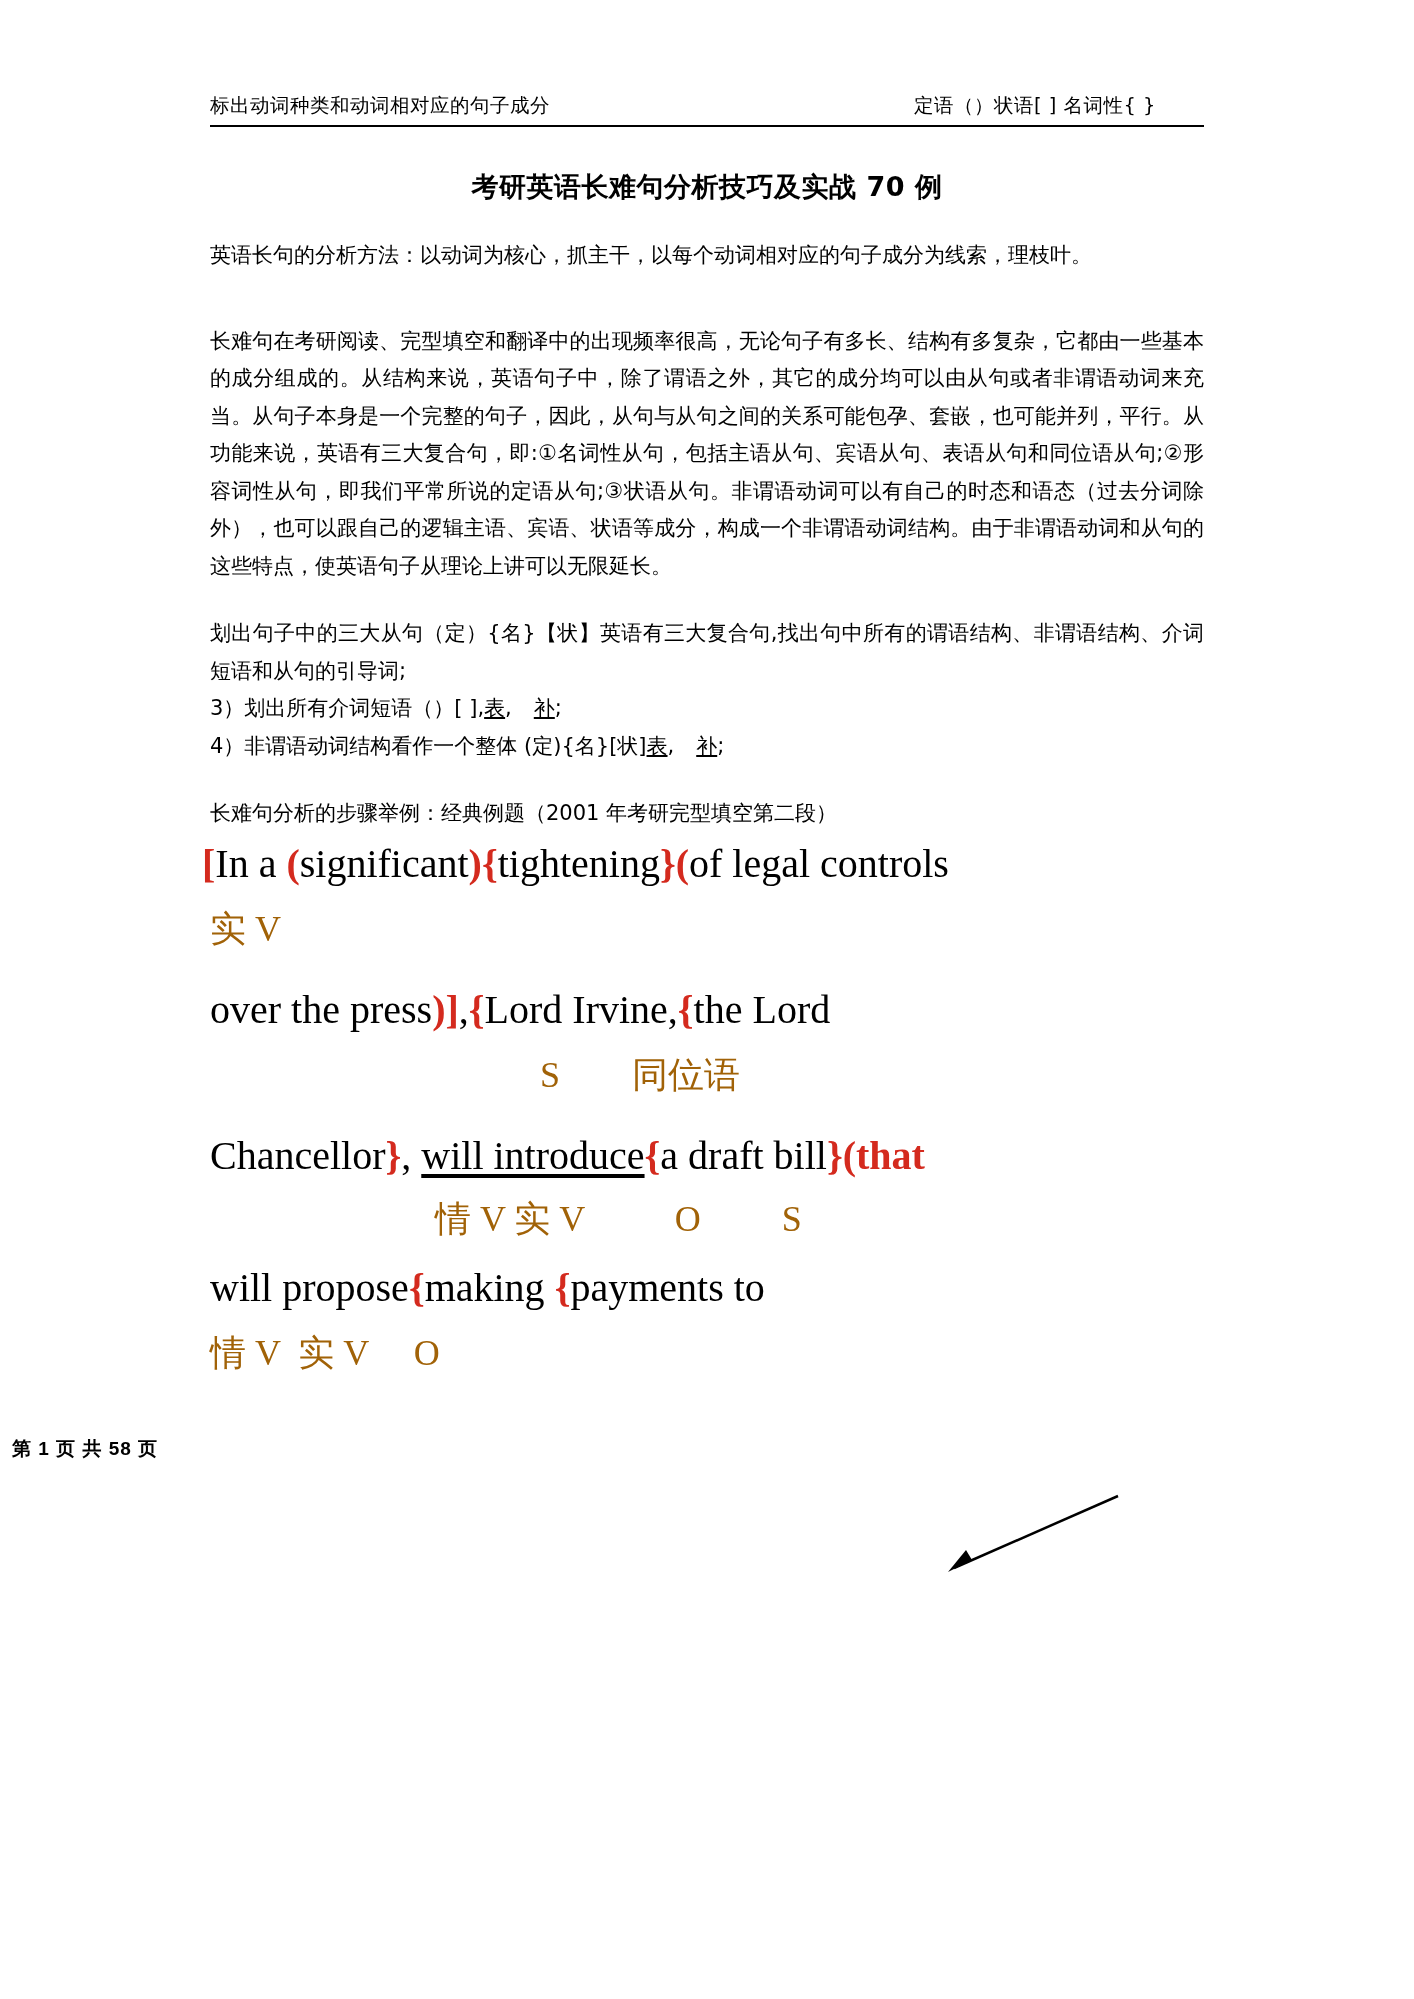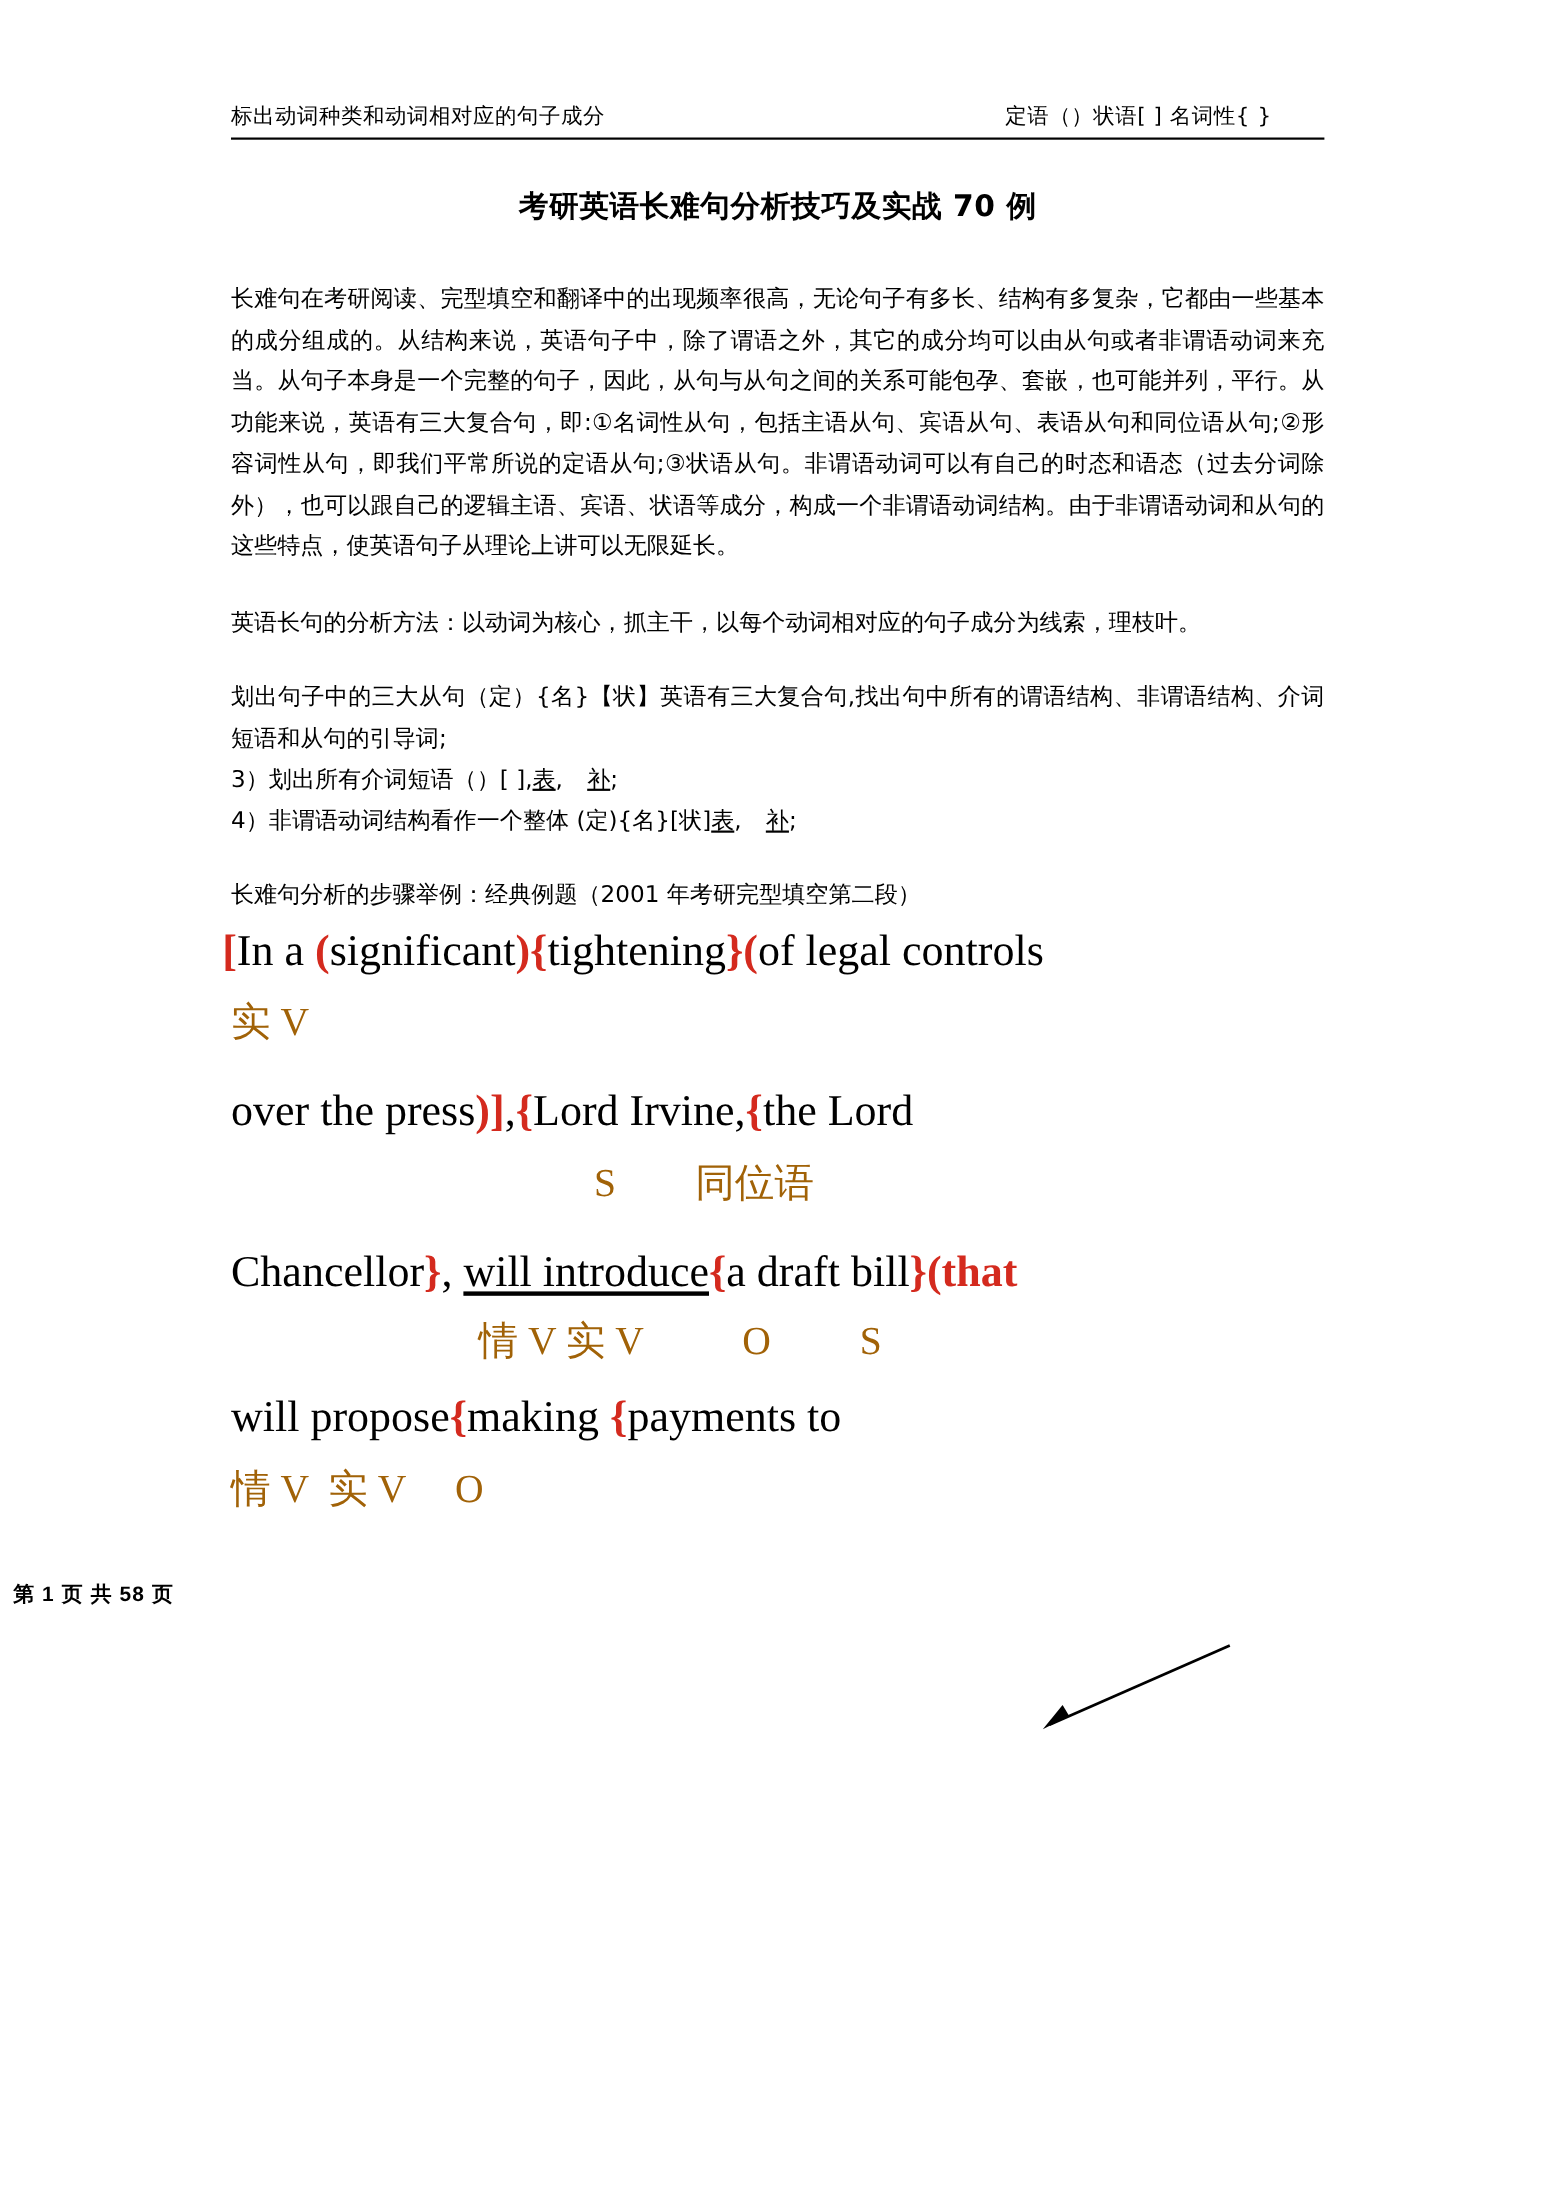--- a/index.html
+++ b/index.html
@@ -128,23 +128,23 @@
 
 <div class="page">
 
   <div class="header">
     <div class="header-left">标出动词种类和动词相对应的句子成分</div>
     <div class="header-right">定语（）状语[ ] 名词性{ }</div>
   </div>
 
   <div class="doc-title">考研英语长难句分析技巧及实战 70 例</div>
 
+  <p class="para p-method"> 英语长句的分析方法：以动词为核心，抓主干，以每个动词相对应的句子成分为线索，理枝叶。</p>
+
   <p class="para p-intro">长难句在考研阅读、完型填空和翻译中的出现频率很高，无论句子有多长、结构有多复杂，它都由一些基本的成分组成的。从结构来说，英语句子中，除了谓语之外，其它的成分均可以由从句或者非谓语动词来充当。从句子本身是一个完整的句子，因此，从句与从句之间的关系可能包孕、套嵌，也可能并列，平行。从功能来说，英语有三大复合句，即:①名词性从句，包括主语从句、宾语从句、表语从句和同位语从句;②形容词性从句，即我们平常所说的定语从句;③状语从句。非谓语动词可以有自己的时态和语态（过去分词除外），也可以跟自己的逻辑主语、宾语、状语等成分，构成一个非谓语动词结构。由于非谓语动词和从句的这些特点，使英语句子从理论上讲可以无限延长。</p>
-
-  <p class="para p-method"> 英语长句的分析方法：以动词为核心，抓主干，以每个动词相对应的句子成分为线索，理枝叶。</p>
 
 
   <p class="para p-divide">划出句子中的三大从句（定）{名}【状】英语有三大复合句,找出句中所有的谓语结构、非谓语结构、介词短语和从句的引导词;</p>
 
   <p class="para p-step3"><span>3）划出所有介词短语（）[ ],</span><span class="u">表</span><span>,</span><span class="sp"></span><span class="u">补</span><span>;</span></p>
 
   <p class="para p-step4"><span>4）非谓语动词结构看作一个整体 (定){名}[状]</span><span class="u">表</span><span>,</span><span class="sp"></span><span class="u">补</span><span>;</span></p>
 
   <p class="para p-example">长难句分析的步骤举例：经典例题（2001 年考研完型填空第二段）</p>
 

